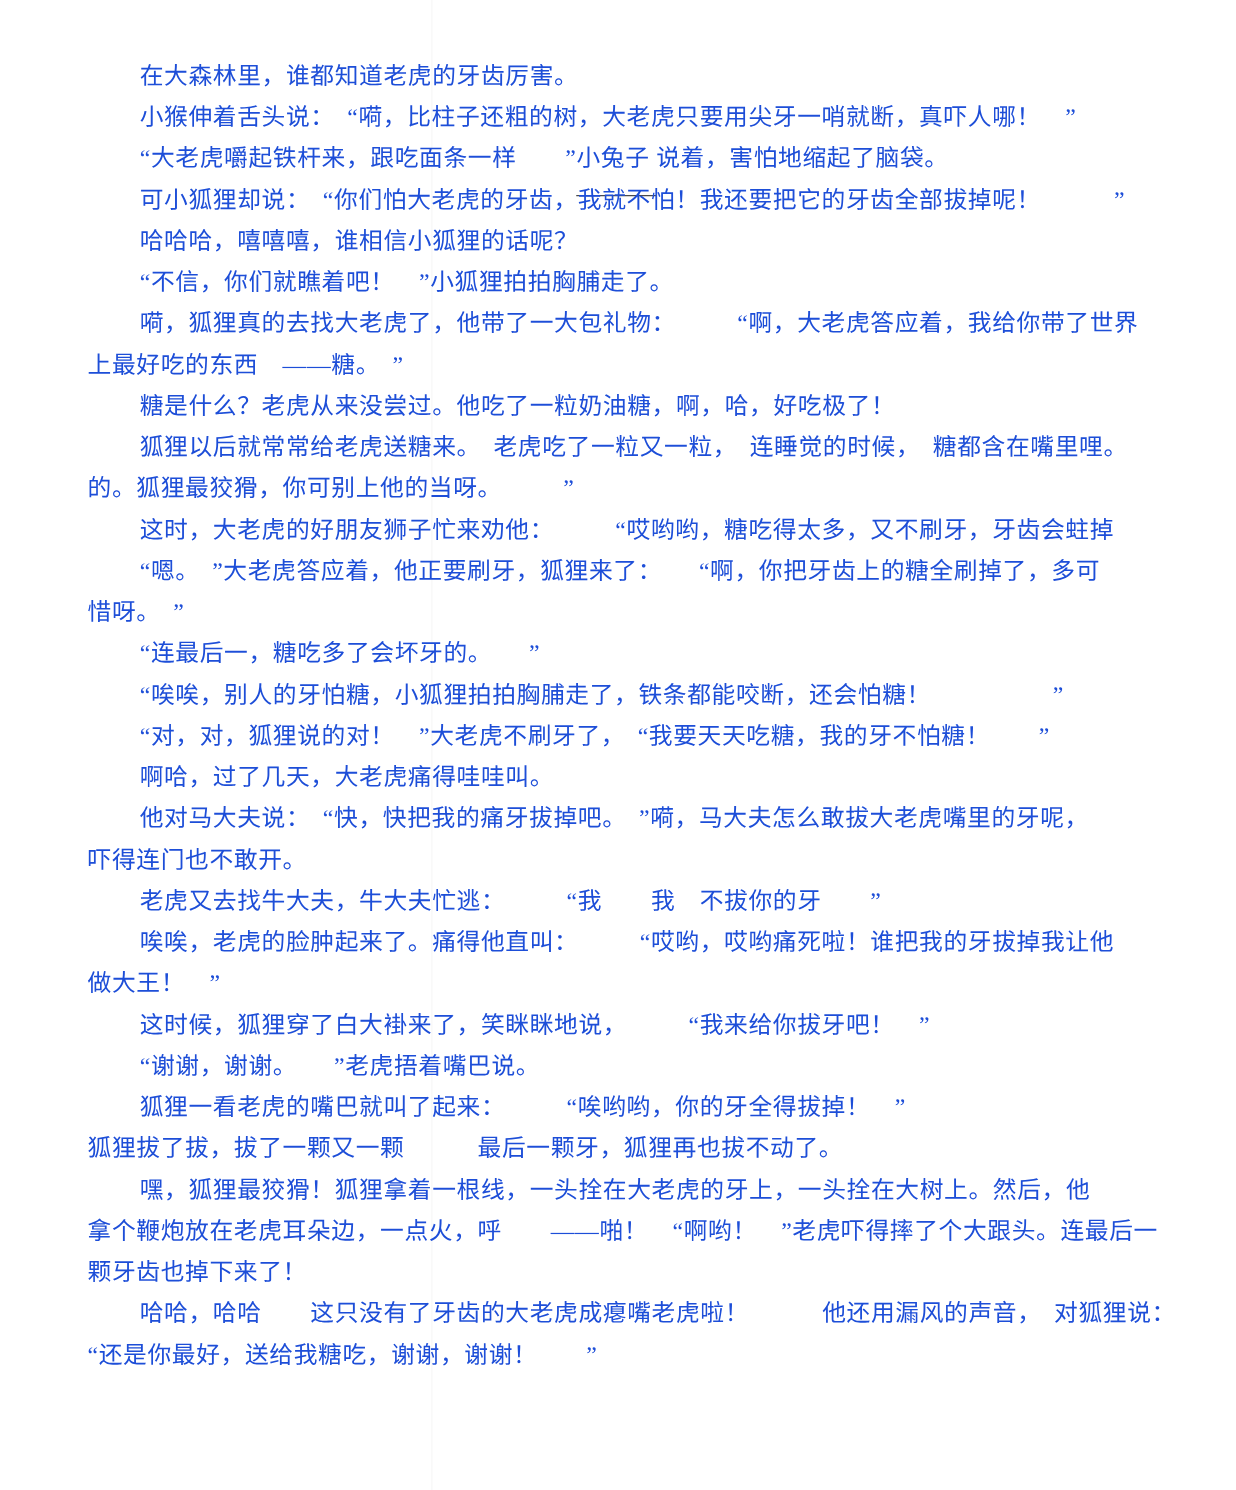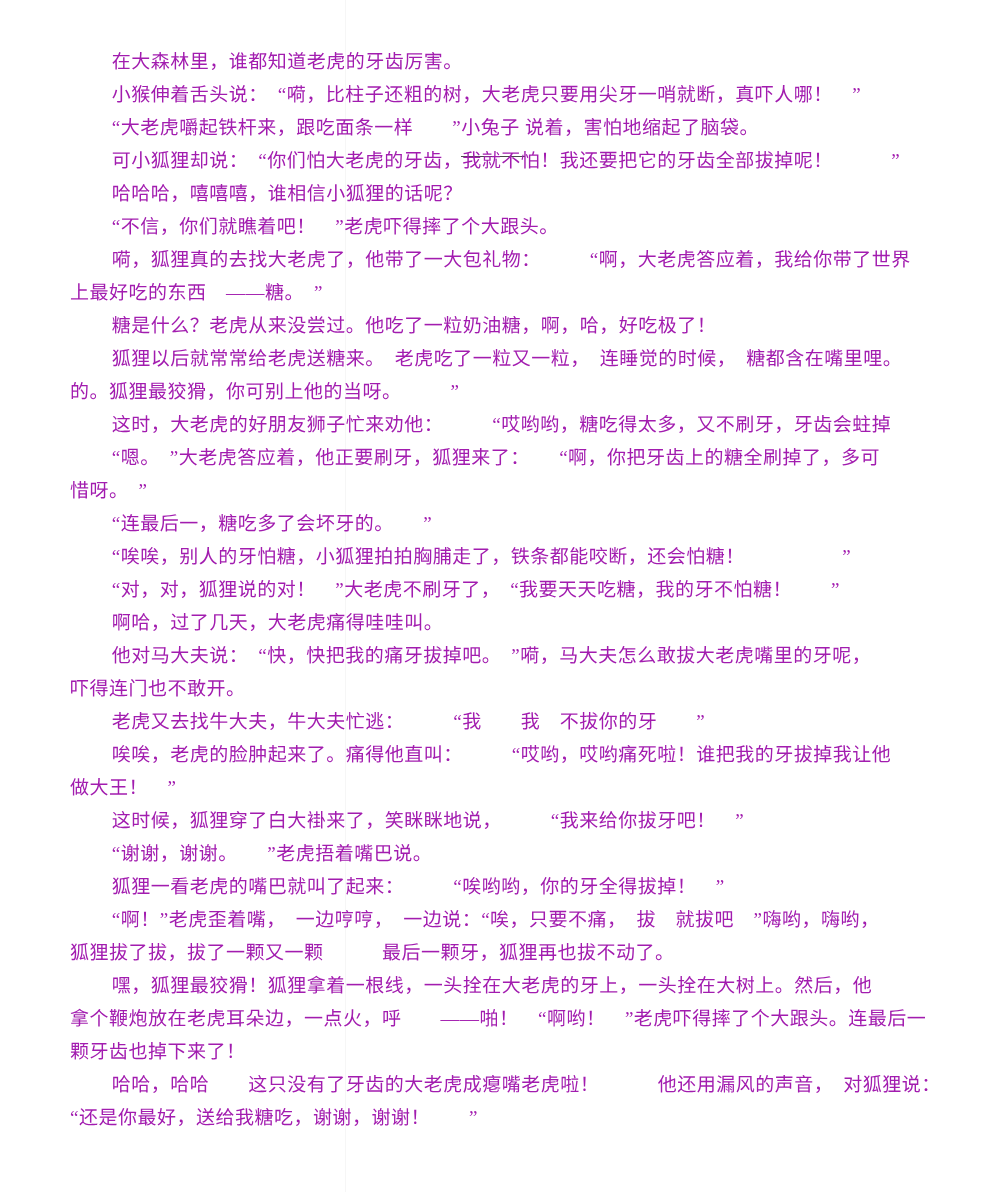--- a/index.html
+++ b/index.html
@@ -23,21 +23,21 @@
     height: 100%;
     background: rgba(0, 0, 0, 0.035);
   }
   .story {
     position: absolute;
     left: 70px;
     top: 45px;
     width: 860px;
     font-size: 19px;
     line-height: 33px;
-    color: #a21caf;
+    color: #1d4ed8;
     letter-spacing: 0.5px;
   }
   .line {
     white-space: pre;
     height: 33px;
   }
   .line.indent {
     text-indent: 2.2em;
   }
   .seg { display: inline; }
@@ -50,42 +50,41 @@
 <body>
 
 <div class="page">
   <div class="scan-seam"></div>
   <div class="story">
       <div class="line indent"><span class="seg">在大森林里，谁都知道老虎的牙齿厉害。</span></div>
       <div class="line indent"><span class="seg">小猴伸着舌头说：　“嗬，比柱子还粗的树，大老虎只要用尖牙一哨就断，真吓人哪！　”</span></div>
       <div class="line indent"><span class="seg">“大老虎嚼起铁杆来，跟吃面条一样　　”</span><span class="seg underline">小兔子 </span><span class="seg">说着，害怕地缩起了脑袋。</span></div>
       <div class="line indent"><span class="seg">可小狐狸却说：　“你们怕大老虎的牙齿，我就不怕！我还要把它的牙齿全部拔掉呢！　　　”</span></div>
       <div class="line indent"><span class="seg">哈哈哈，嘻嘻嘻，谁相信小狐狸的话呢？</span></div>
-      <div class="line indent"><span class="seg">“不信，你们就瞧着吧！　”老虎吓得摔了个大跟头。</span></div>
+      <div class="line indent"><span class="seg">“不信，你们就瞧着吧！　”小狐狸拍拍胸脯走了。</span></div>
       <div class="line indent"><span class="seg">嗬，狐狸真的去找大老虎了，他带了一大包礼物：　　　“啊，大老虎答应着，我给你带了世界</span></div>
       <div class="line"><span class="seg">上最好吃的东西　——糖。　”</span></div>
       <div class="line indent"><span class="seg">糖是什么？老虎从来没尝过。他吃了一粒奶油糖，啊，哈，好吃极了！</span></div>
       <div class="line indent"><span class="seg">狐狸以后就常常给老虎送糖来。　老虎吃了一粒又一粒，　连睡觉的时候，　糖都含在嘴里哩。</span></div>
       <div class="line"><span class="seg">的。狐狸最狡猾，你可别上他的当呀。　　　”</span></div>
       <div class="line indent"><span class="seg">这时，大老虎的好朋友狮子忙来劝他：　　　“哎哟哟，糖吃得太多，又不刷牙，牙齿会蛀掉</span></div>
       <div class="line indent"><span class="seg">“嗯。　”大老虎答应着，他正要刷牙，狐狸来了：　　“啊，你把牙齿上的糖全刷掉了，多可</span></div>
       <div class="line"><span class="seg">惜呀。　”</span></div>
       <div class="line indent"><span class="seg">“连最后一，糖吃多了会坏牙的。　　”</span></div>
       <div class="line indent"><span class="seg">“唉唉，别人的牙怕糖，小狐狸拍拍胸脯走了，铁条都能咬断，还会怕糖！　　　　　”</span></div>
       <div class="line indent"><span class="seg">“对，对，狐狸说的对！　”大老虎不刷牙了，　“我要天天吃糖，我的牙不怕糖！　　”</span></div>
       <div class="line indent"><span class="seg">啊哈，过了几天，大老虎痛得哇哇叫。</span></div>
       <div class="line indent"><span class="seg">他对马大夫说：　“快，快把我的痛牙拔掉吧。　”嗬，马大夫怎么敢拔大老虎嘴里的牙呢，</span></div>
       <div class="line"><span class="seg">吓得连门也不敢开。</span></div>
       <div class="line indent"><span class="seg">老虎又去找牛大夫，牛大夫忙逃：　　　“我　　我　不拔你的牙　　”</span></div>
       <div class="line indent"><span class="seg">唉唉，老虎的脸肿起来了。痛得他直叫：　　　“哎哟，哎哟痛死啦！谁把我的牙拔掉我让他</span></div>
       <div class="line"><span class="seg">做大王！　”</span></div>
       <div class="line indent"><span class="seg">这时候，狐狸穿了白大褂来了，笑眯眯地说，　　　“我来给你拔牙吧！　”</span></div>
       <div class="line indent"><span class="seg">“谢谢，谢谢。　　”老虎捂着嘴巴说。</span></div>
       <div class="line indent"><span class="seg">狐狸一看老虎的嘴巴就叫了起来：　　　“唉哟哟，你的牙全得拔掉！　”</span></div>
-      <div class="line indent"><span class="seg">“啊！”老虎歪着嘴，　一边哼哼，　一边说：“唉，只要不痛，　拔　就拔吧　”嗨哟，嗨哟，</span></div>
       <div class="line"><span class="seg">狐狸拔了拔，拔了一颗又一颗　　　最后一颗牙，狐狸再也拔不动了。</span></div>
       <div class="line indent"><span class="seg">嘿，狐狸最狡猾！狐狸拿着一根线，一头拴在大老虎的牙上，一头拴在大树上。然后，他</span></div>
       <div class="line"><span class="seg">拿个鞭炮放在老虎耳朵边，一点火，呼　　——啪！　“啊哟！　”老虎吓得摔了个大跟头。连最后一</span></div>
       <div class="line"><span class="seg">颗牙齿也掉下来了！</span></div>
       <div class="line indent"><span class="seg">哈哈，哈哈　　这只没有了牙齿的大老虎成瘪嘴老虎啦！　　　他还用漏风的声音，　对狐狸说：</span></div>
       <div class="line"><span class="seg">“还是你最好，送给我糖吃，谢谢，谢谢！　　”</span></div>
     </div>
 </div>
 
 </body></html>

